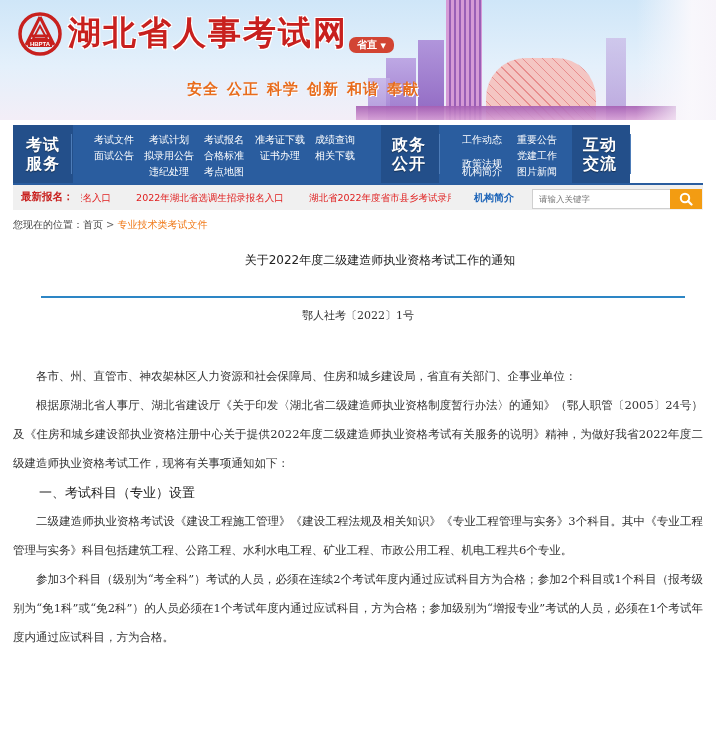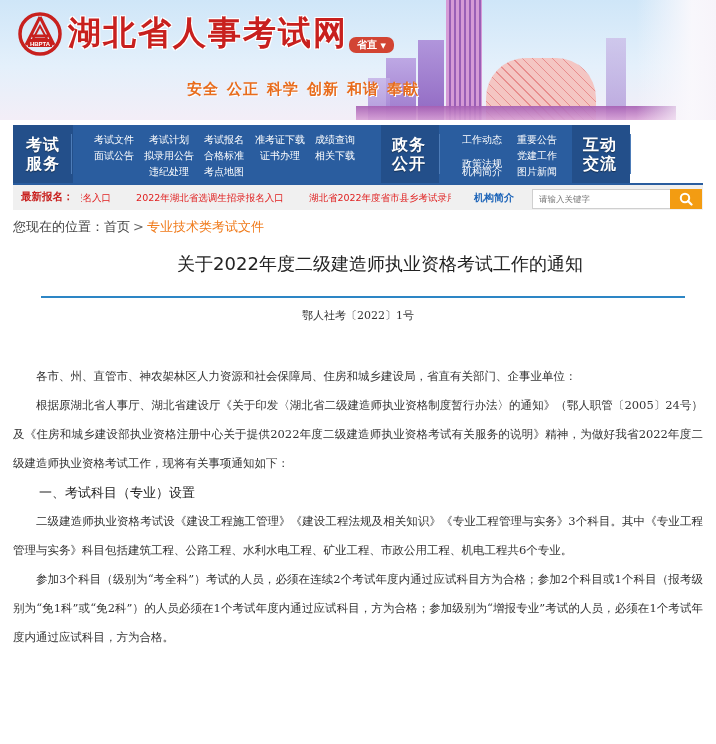--- a/index.html
+++ b/index.html
@@ -89,29 +89,29 @@
     border: 1px solid #cfcfcf; background: #fff; font-size: 8.5px; color: #888;
     padding-left: 6px; line-height: 18px; font-family: "DejaVu Sans", sans-serif;
   }
   .qb-btn {
     position: absolute; left: 657px; top: 4px; width: 32px; height: 20px;
     background: #f39c12; display: flex; align-items: center; justify-content: center;
   }
 
   
   .crumb {
-    position: absolute; left: 13px; top: 218px; font-size: 13px; color: #444; white-space: nowrap;
+    position: absolute; left: 13px; top: 218px; font-size: 10px; color: #444; white-space: nowrap;
   }
   .crumb .cur { color: #f07a1a; }
   .crumb .sep { margin: 0 3px; color: #666; }
 
   
   .title {
     position: absolute; left: 0; top: 252px; width: 716px; text-align: center;
-    font-size: 18px; color: #222; letter-spacing: 0px; padding-left: 44px;
+    font-size: 12px; color: #222; letter-spacing: 0px; padding-left: 44px;
   }
   .title-rule {
     position: absolute; left: 41px; top: 296px; width: 644px; height: 2px; background: #2d86c5;
   }
   .docno {
     position: absolute; left: 0; top: 308px; width: 716px; text-align: center;
     font-family: "DejaVu Serif", serif; font-size: 11px; color: #333;
   }
   .body {
     position: absolute; left: 13px; top: 362px; width: 690px;

